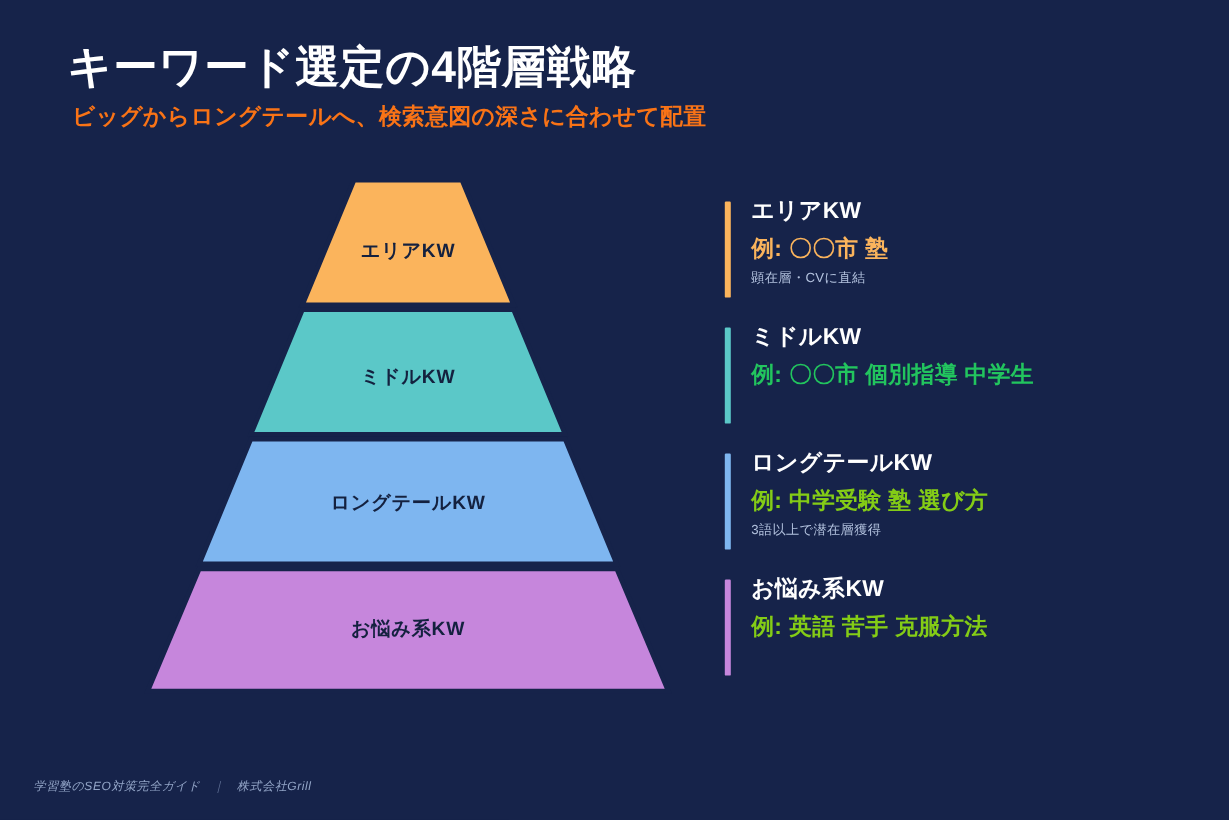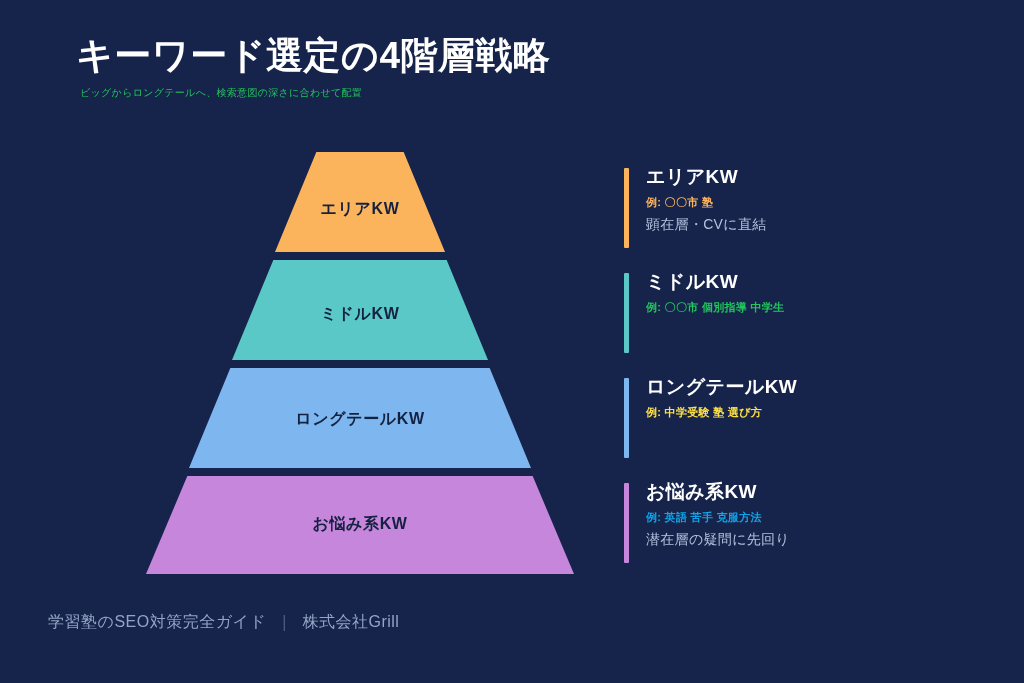--- a/index.html
+++ b/index.html
@@ -13,45 +13,44 @@
     font-family: "Liberation Sans", "DejaVu Sans", sans-serif;
     overflow: hidden;
     position: relative;
   }
 
   .slide {
     position: absolute;
     inset: 0;
     width: 836px;
     height: 683px;
-    margin-left: 20px;
   }
 
   
   .header {
     position: absolute;
     left: 56px;
     top: 34px;
     width: 700px;
   }
   .title {
     margin: 0;
     font-size: 37px;
     line-height: 1.18;
     font-weight: 700;
     color: #ffffff;
     letter-spacing: 0.5px;
     white-space: nowrap;
   }
   .subtitle {
     margin: 8px 0 0 4px;
-    font-size: 10px;
+    font-size: 19px;
     line-height: 1.3;
-    font-weight: 400;
-    color: #22c55e;
+    font-weight: 700;
+    color: #f97316;
     letter-spacing: 0.3px;
     white-space: nowrap;
   }
 
   
   .pyramid {
     position: absolute;
     left: 70px;
     top: 150px;
     width: 540px;
@@ -104,45 +103,46 @@
     margin: 0;
     font-size: 19px;
     font-weight: 700;
     color: #ffffff;
     line-height: 1.25;
     letter-spacing: 0.4px;
     white-space: nowrap;
   }
   .legend-example {
     margin: 7px 0 0 0;
-    font-size: 11px;
+    font-size: 19px;
     font-weight: 700;
     line-height: 1.25;
     letter-spacing: 0.3px;
     white-space: nowrap;
   }
   .legend-note {
     margin: 6px 0 0 0;
-    font-size: 14px;
+    font-size: 11px;
     font-weight: 400;
     color: #b3c2de;
     line-height: 1.25;
     letter-spacing: 0.3px;
     white-space: nowrap;
   }
 
   
   .footer {
     position: absolute;
     left: 28px;
-    top: 612px;
-    font-size: 16px;
+    top: 648px;
+    font-size: 10px;
     color: #93a5c7;
     letter-spacing: 0.5px;
     white-space: nowrap;
+    font-style: italic;
   }
   .footer-sep {
     display: inline-block;
     padding: 0 10px;
     color: #5d6e93;
   }
 </style>
 </head>
 <body>
 
@@ -182,28 +182,28 @@
 
     <div class="legend-item">
       <span class="legend-bar" style="background:#5bc8c8"></span>
       <p class="legend-title">ミドルKW</p>
       <p class="legend-example" style="color:#22c55e">例: 〇〇市 個別指導 中学生</p>
     </div>
 
     <div class="legend-item">
       <span class="legend-bar" style="background:#7eb6f0"></span>
       <p class="legend-title">ロングテールKW</p>
-      <p class="legend-example" style="color:#fde047">例: 中学受験 塾 選び方</p>
+      <p class="legend-example" style="color:#84cc16">例: 中学受験 塾 選び方</p>
+      <p class="legend-note">3語以上で潜在層獲得</p>
     </div>
 
     <div class="legend-item">
       <span class="legend-bar" style="background:#c686dc"></span>
       <p class="legend-title">お悩み系KW</p>
-      <p class="legend-example" style="color:#0ea5e9">例: 英語 苦手 克服方法</p>
-      <p class="legend-note">潜在層の疑問に先回り</p>
+      <p class="legend-example" style="color:#84cc16">例: 英語 苦手 克服方法</p>
     </div>
 
   </div>
 
   <div class="footer">
     <span>学習塾のSEO対策完全ガイド</span><span class="footer-sep">｜</span><span>株式会社Grill</span>
   </div>
 
 </div>
 

